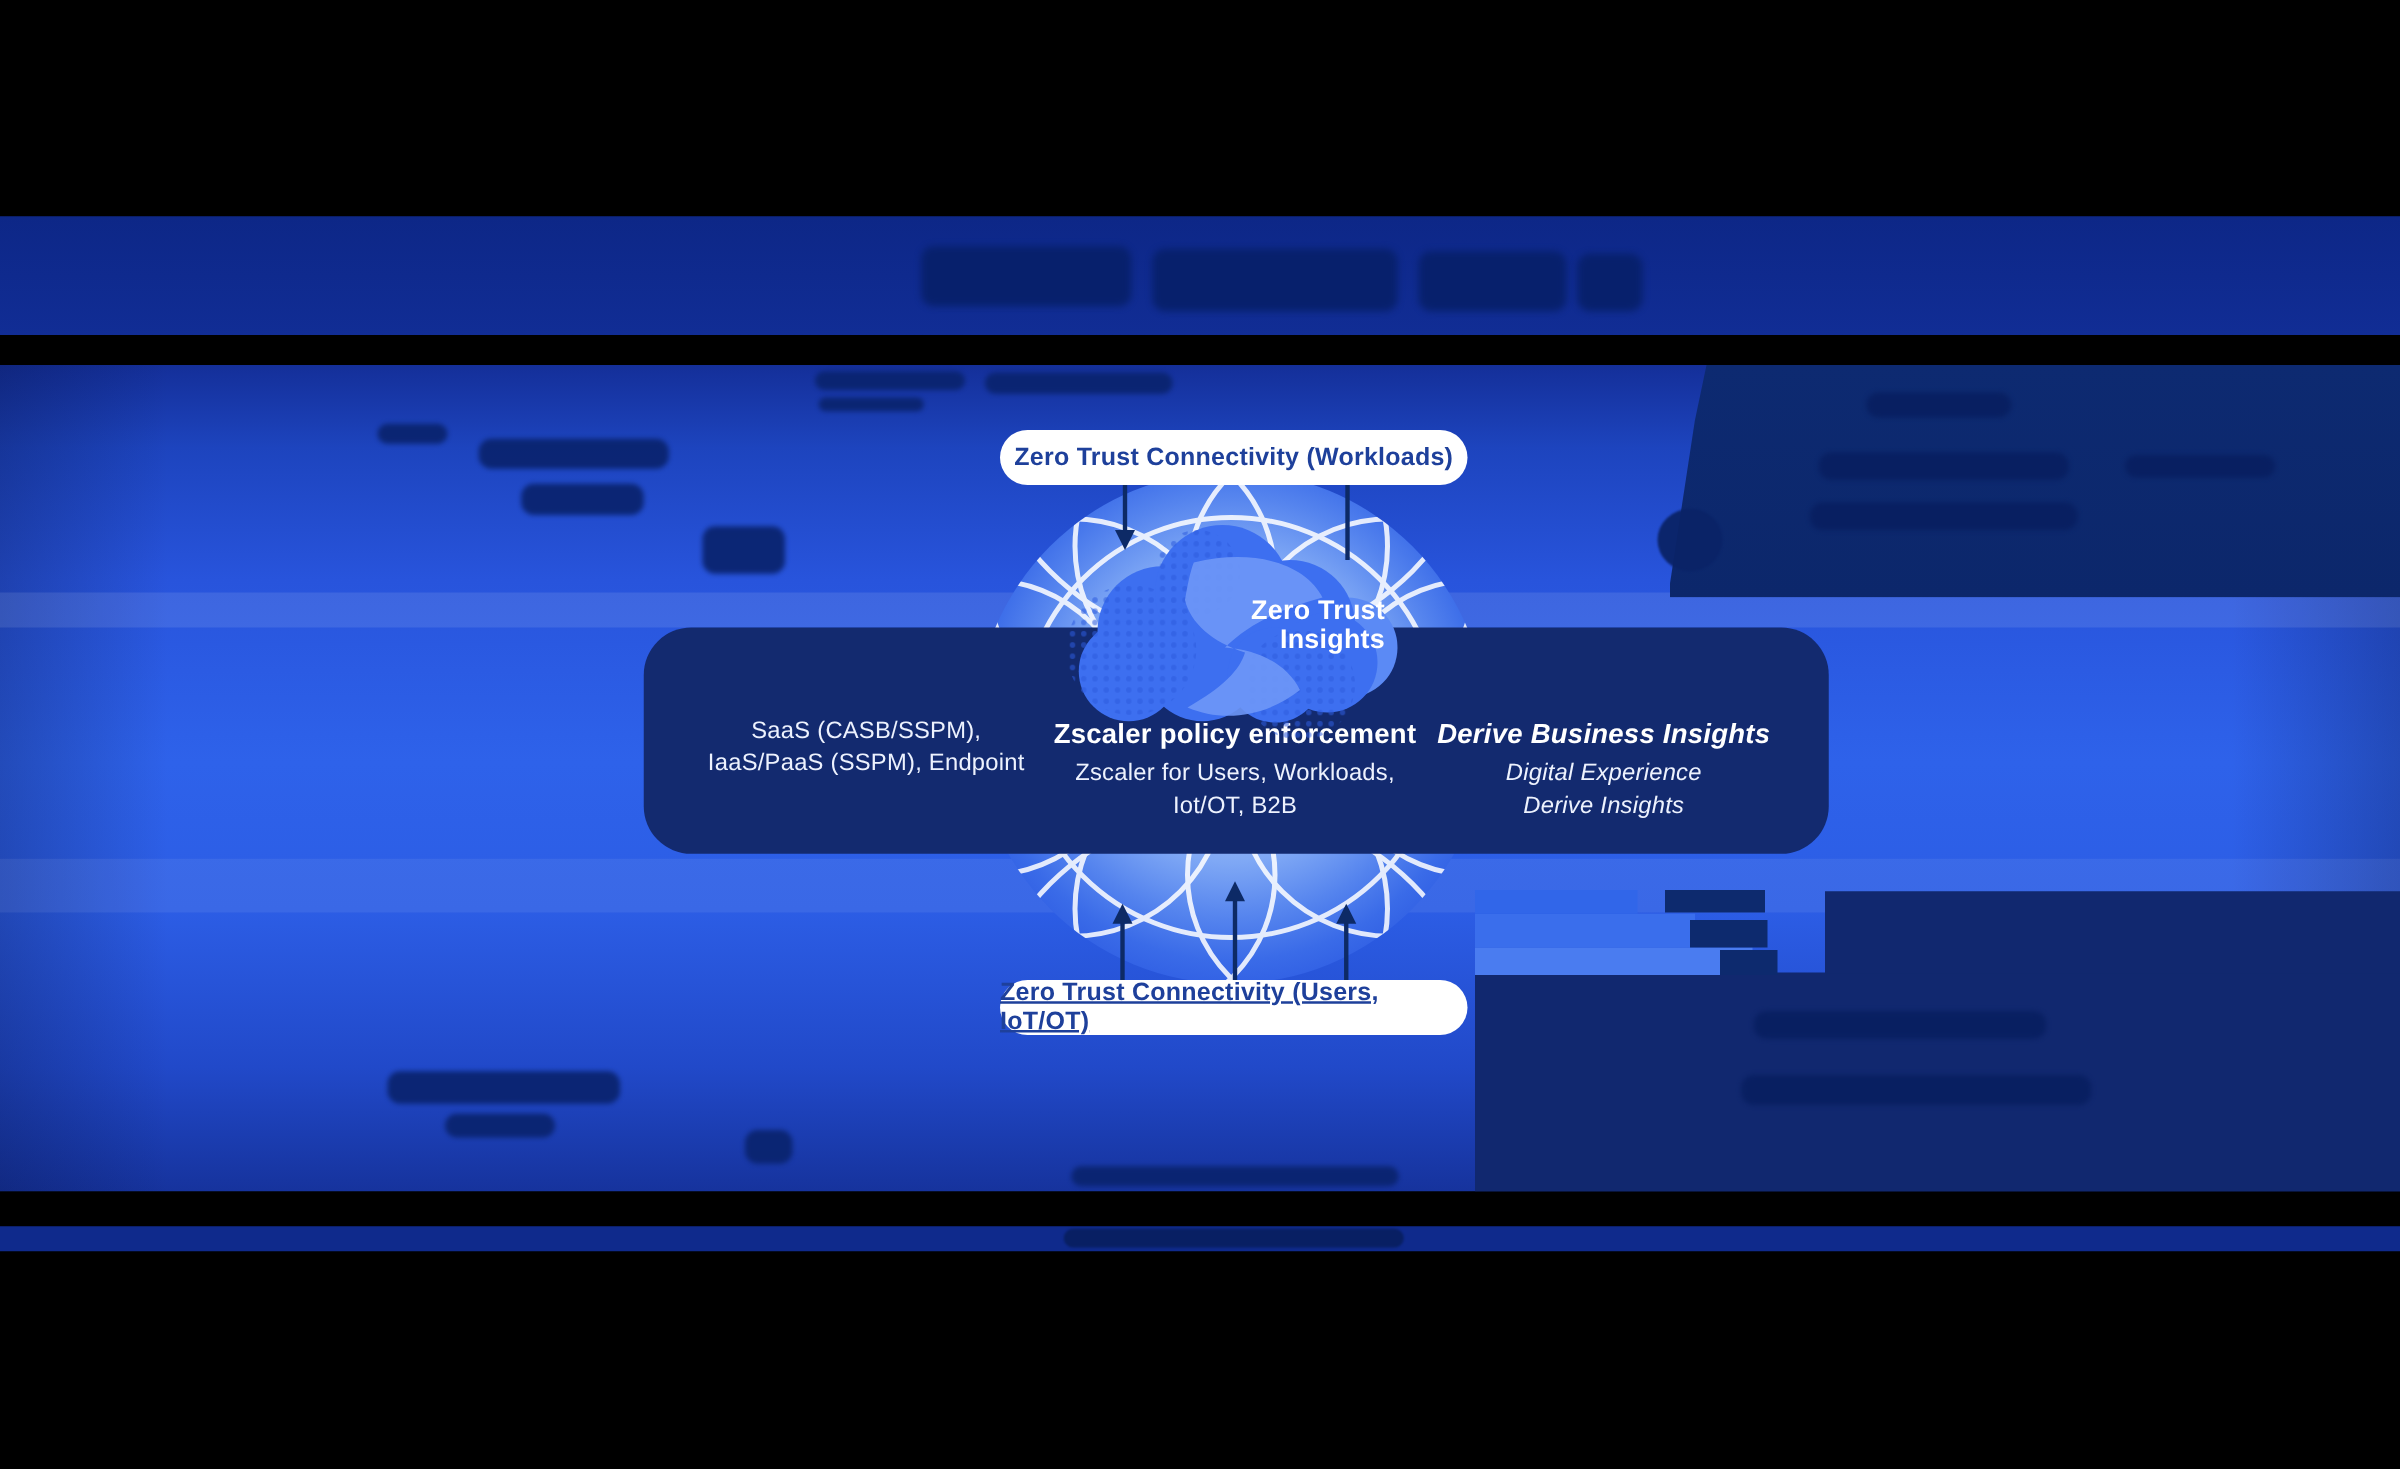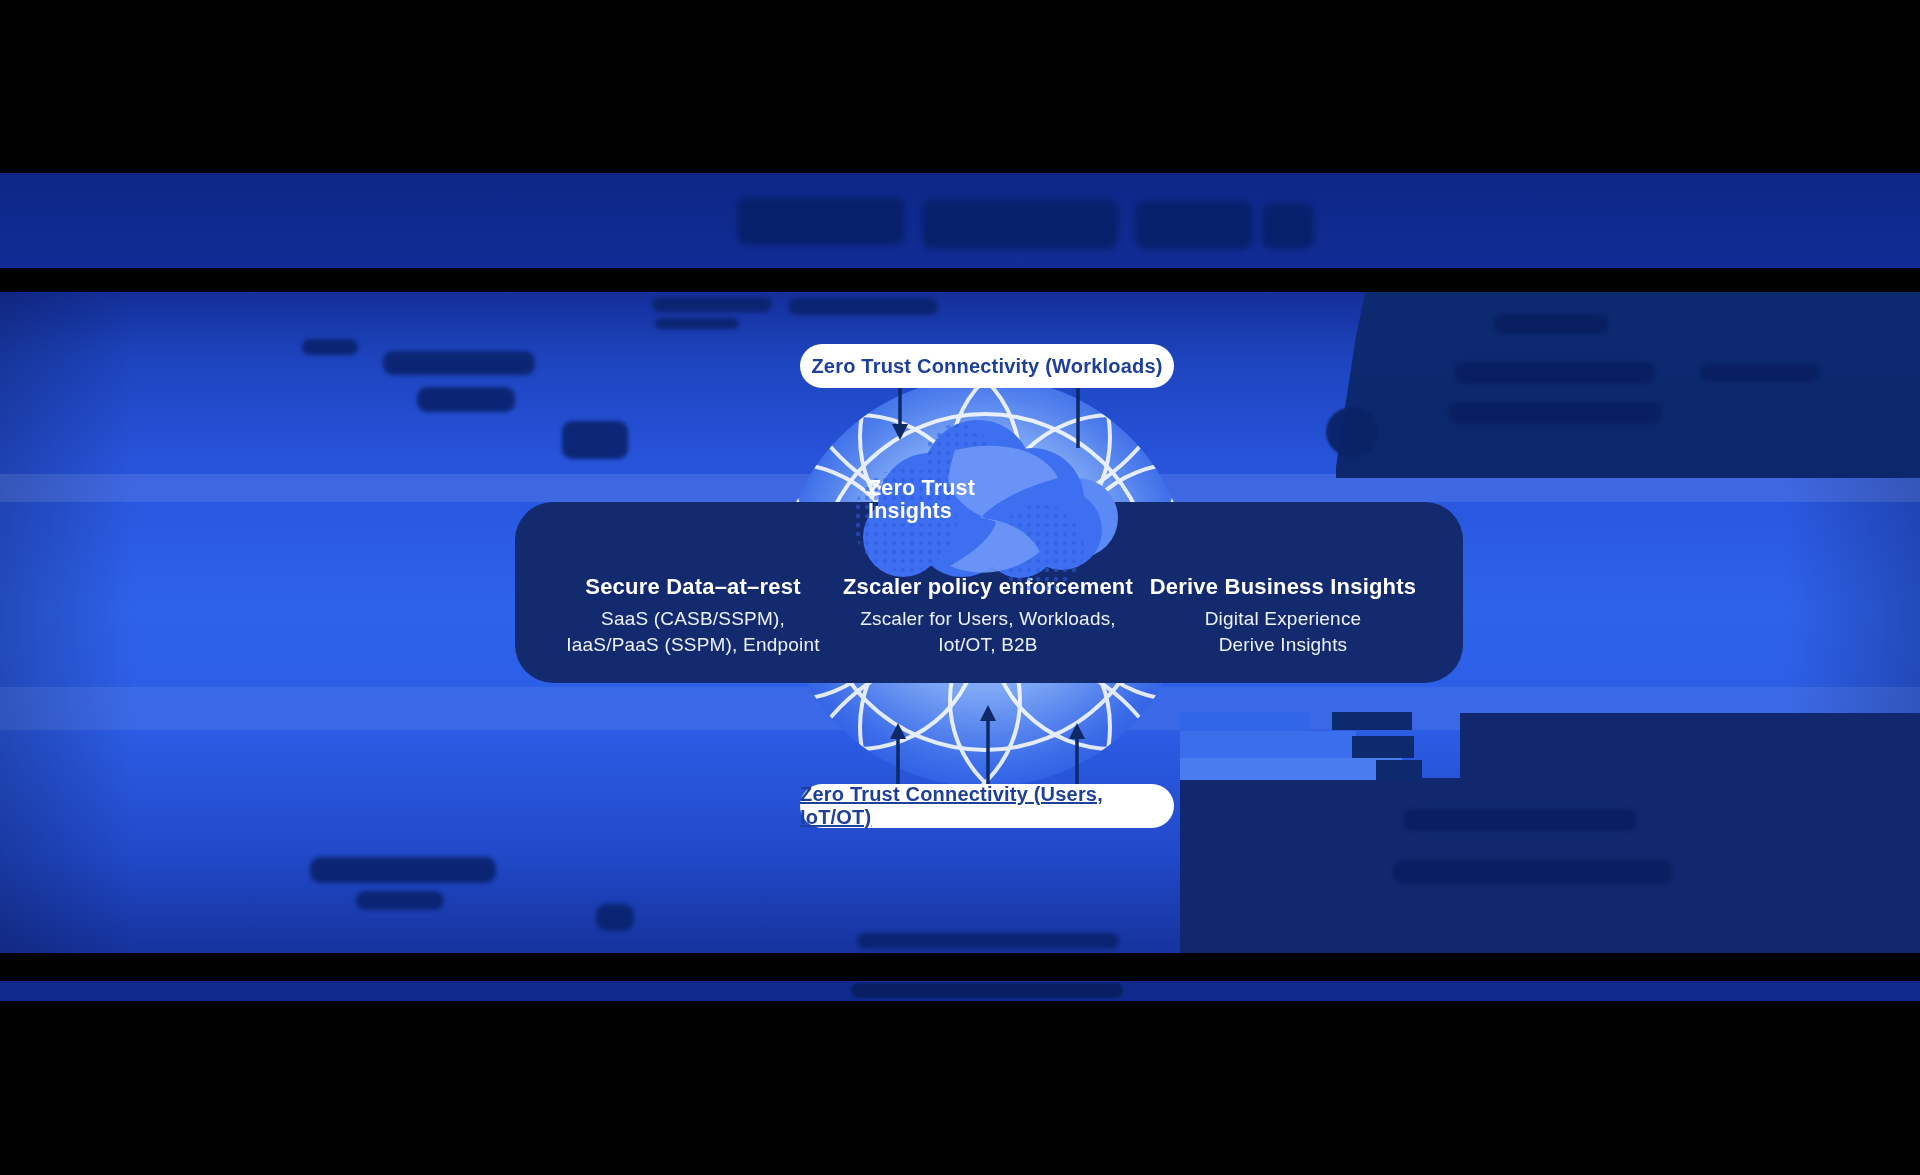--- a/index.html
+++ b/index.html
@@ -29,28 +29,28 @@
   .field.br2{left:1460px;top:713px;width:460px;height:66px;background:#11286F;}
   .step{position:absolute;}
   
   .svg-layer{position:absolute;left:0;top:0;width:1920px;height:1175px;pointer-events:none;}
   
   .platform-box{position:absolute;left:515px;top:502px;width:948px;height:181px;
                 background:#132A6F;border-radius:38px;}
   .pb-col{position:absolute;top:70px;width:340px;text-align:center;color:#EDF2FE;}
   .pb-col .h{font-size:22px;font-weight:700;color:#FFFFFF;line-height:30px;margin-bottom:4px;letter-spacing:.2px;}
   .pb-col .l{font-size:19px;font-weight:400;line-height:26px;letter-spacing:.2px;}
-  .pb-col.c1{left:8px;} .pb-col.c2{left:303px;} .pb-col.c3{left:598px;}
+  .pb-col.c1{left:8px;} .pb-col.c2{left:303px;} .pb-col.c3{left:598px;font-style:italic;}
   
   .pill{position:absolute;left:800px;width:374px;height:44px;background:#FFFFFF;border-radius:22px;
         display:flex;align-items:center;justify-content:center;
         color:#1E409B;font-size:20px;font-weight:600;letter-spacing:.2px;}
   .pill.top{top:344px;} .pill.bottom{top:784px;text-decoration:underline;}
   
-  .cloud-label{position:absolute;left:868px;top:477px;width:240px;text-align:left;
+  .cloud-label{position:absolute;left:868px;top:477px;width:240px;text-align:right;
                color:#FFFFFF;font-weight:700;font-size:21.5px;line-height:22.5px;letter-spacing:.2px;}
 </style>
 </head>
 <body>
 
 <div class="stage">
 
   <div class="band-top"></div>
   <div class="main-area"></div>
   <div class="strip-bottom"></div>
@@ -138,21 +138,20 @@
         <polygon points="898,723 890,739 906,739" stroke="none"></polygon>
       <line x1="988" y1="784" x2="988" y2="719"></line>
         <polygon points="988,705 980,721 996,721" stroke="none"></polygon>
       <line x1="1077" y1="784" x2="1077" y2="737"></line>
         <polygon points="1077,723 1069,739 1085,739" stroke="none"></polygon>
     </g>
   </svg>
 
   <div class="platform-box">
     <div class="pb-col c1">
-      <div class="h">Secure Data–at–rest</div>
       <div class="l">SaaS (CASB/SSPM),</div>
       <div class="l">IaaS/PaaS (SSPM), Endpoint</div>
     </div>
     <div class="pb-col c2">
       <div class="h">Zscaler policy enforcement</div>
       <div class="l">Zscaler for Users, Workloads,</div>
       <div class="l">Iot/OT, B2B</div>
     </div>
     <div class="pb-col c3">
       <div class="h">Derive Business Insights</div>

